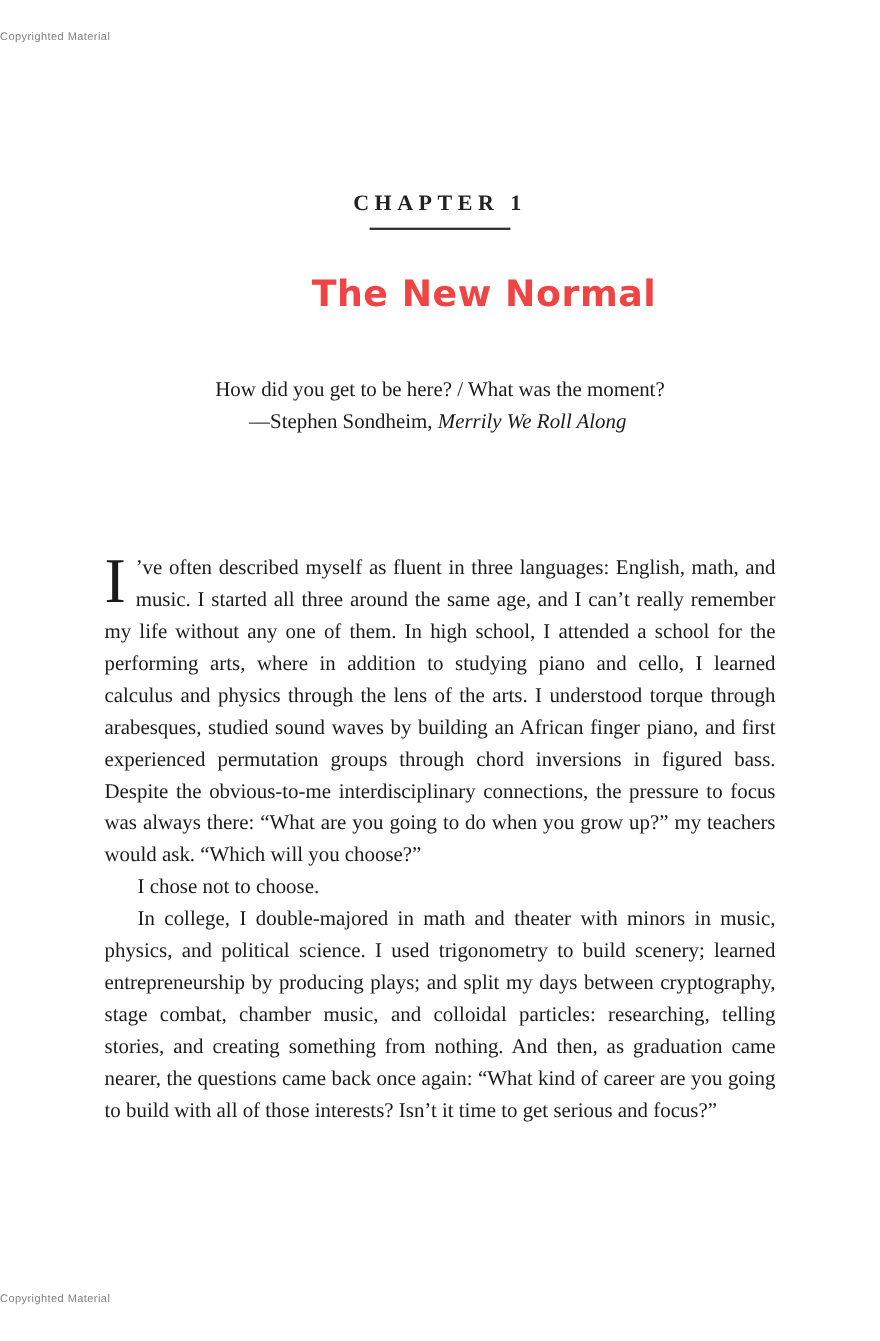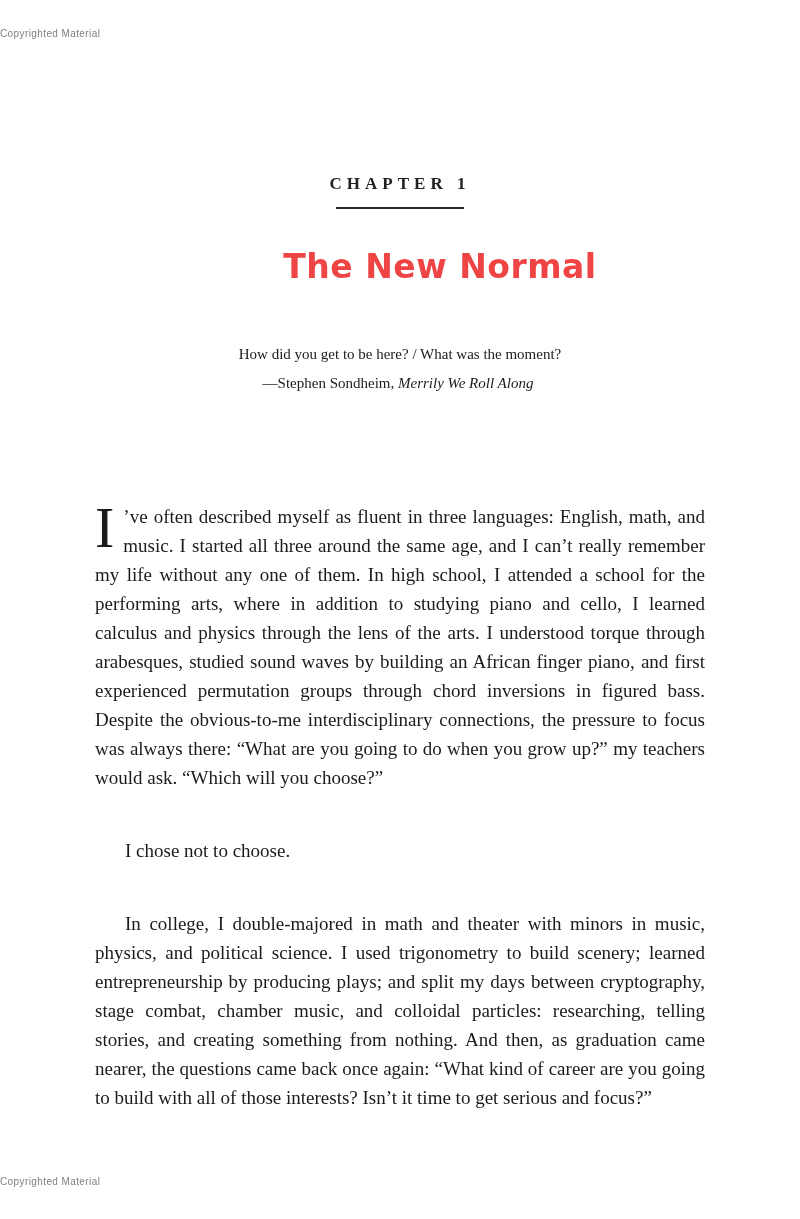--- a/index.html
+++ b/index.html
@@ -28,21 +28,21 @@
   .copyright.top { top: 28px; }
   .copyright.bottom { top: 1176px; }
 
   .chapter-label {
     position: absolute;
     top: 174px;
     left: 0;
     width: 100%;
     text-align: center;
     font-family: "Liberation Serif", serif;
-    font-size: 17px;
+    font-size: 20px;
     font-weight: bold;
     letter-spacing: 5px;
     color: #222222;
   }
   .chapter-rule {
     position: absolute;
     top: 207px;
     left: 50%;
     transform: translateX(-50%);
     width: 128px;
@@ -63,21 +63,21 @@
     letter-spacing: 0.5px;
     color: #ef4444;
     padding-left: 40px;
   }
 
   .epigraph {
     position: absolute;
     top: 340px;
     left: 164px;
     width: 472px;
-    font-size: 15px;
+    font-size: 19px;
     line-height: 29px;
     color: #1b1b1b;
   }
   .epigraph-line { text-align: center; white-space: nowrap; }
   .epigraph-attr { text-align: center; padding-right: 4px; white-space: nowrap; }
 
   .body-text {
     position: absolute;
     top: 502px;
     left: 95px;
@@ -86,21 +86,21 @@
     line-height: 29px;
     text-align: justify;
     color: #1b1b1b;
     hyphens: auto;
     -webkit-hyphens: auto;
   }
   .para {
     margin: 0;
     padding: 0;
   }
-  .para.indent { text-indent: 30px; margin-top: 44px; }
+  .para.indent { text-indent: 30px; }
   .dropcap {
     float: left;
     font-size: 58px;
     line-height: 48px;
     padding-right: 9px;
     padding-top: 2px;
     font-weight: normal;
     color: #1b1b1b;
   }
 </style>

